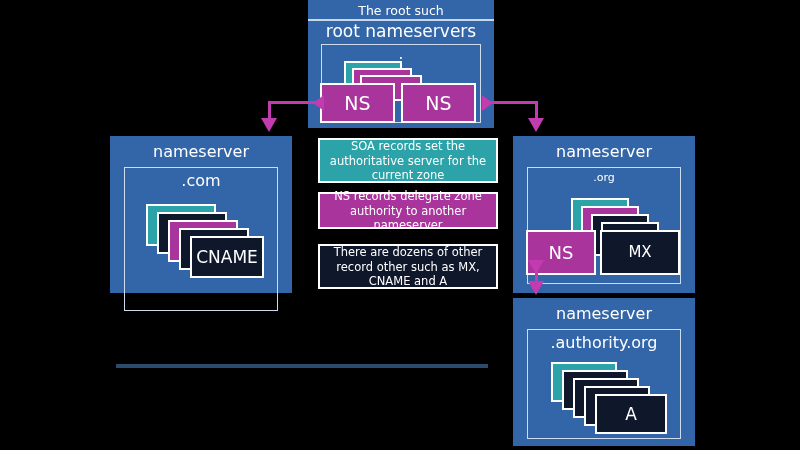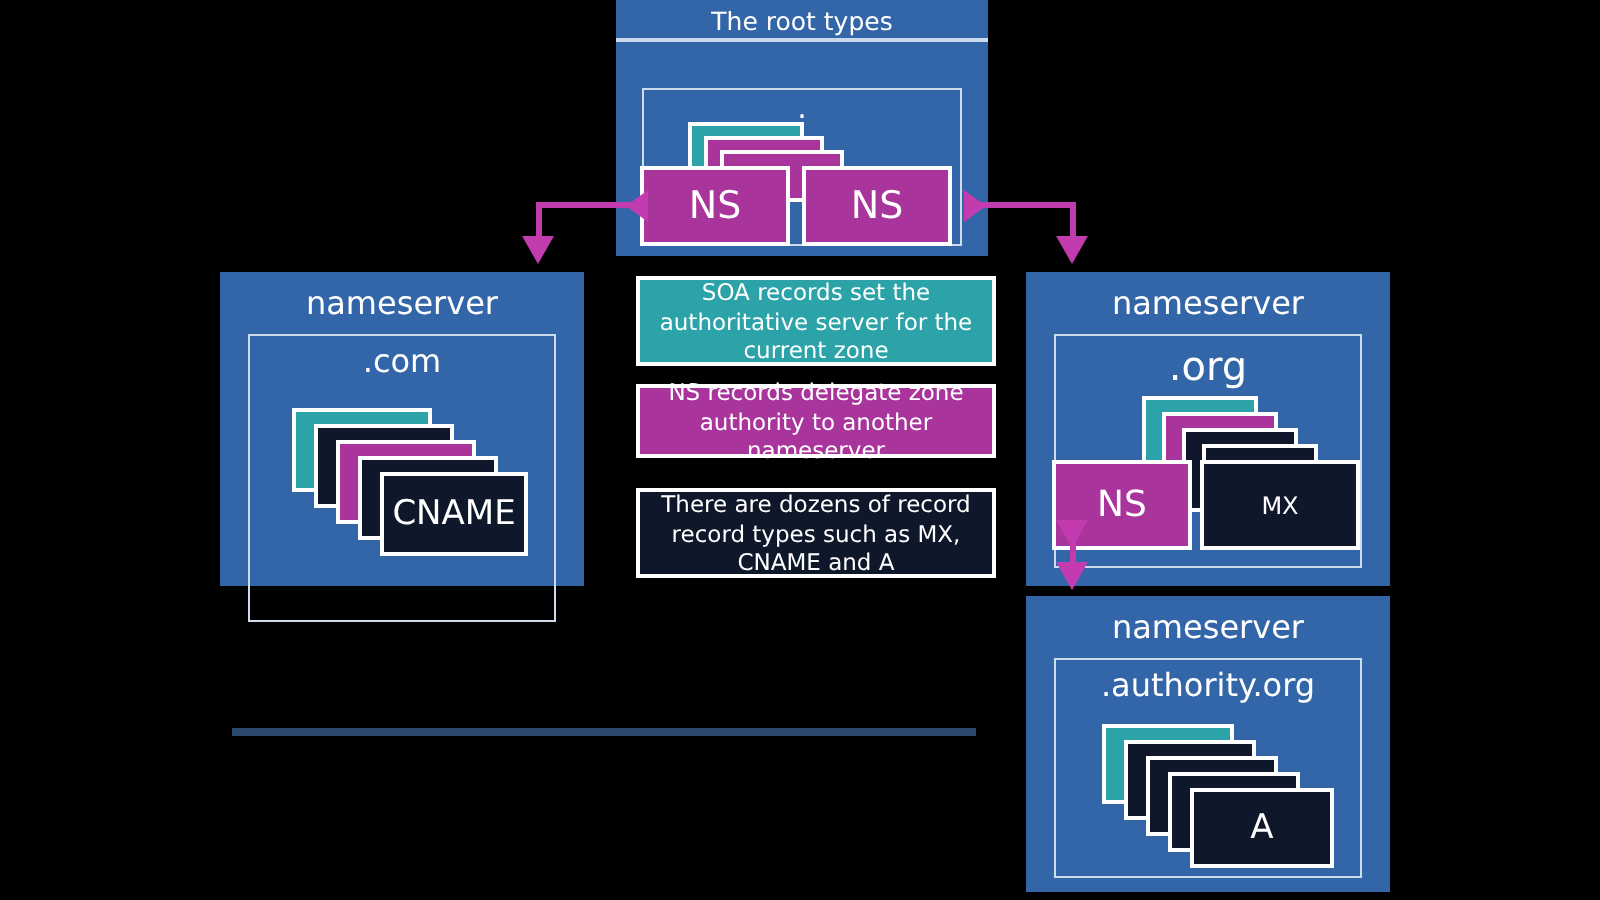--- a/index.html
+++ b/index.html
@@ -65,21 +65,22 @@
     border-left:11px solid #c23cb0;
   }
   .hrule{position:absolute;background:#2c4a6e;}
 </style>
 </head>
 <body>
 
 <div class="stage">
 
   <div class="zonebox" style="left:308px;top:0px;width:186px;height:128px;">
-    <div class="zonetitle" style="top:3px;font-size:12.5px;">The root types</div>
+    <div class="zonetitle" style="top:3px;font-size:12.5px;">The root such</div>
+    <div class="zonetitle" style="top:21px;font-size:17px;">root nameservers</div>
     <div class="innerzone" style="left:13px;top:44px;width:160px;height:79px;">
       <div class="innerlabel" style="top:0px;font-size:15px;">.</div>
     </div>
 
     <div style="position:absolute;left:0;top:19px;width:186px;height:1.5px;background:#c9d8ea;"></div>
 
     <div class="card c-teal" style="left:36px;top:61px;width:58px;height:26px;"></div>
     <div class="card c-magenta" style="left:44px;top:68px;width:60px;height:26px;"></div>
     <div class="card c-magenta" style="left:52px;top:75px;width:62px;height:26px;"></div>
 
@@ -120,37 +121,37 @@
   </div>
 
   <div>
     <div class="legend c-teal" style="left:318px;top:138px;width:180px;height:45px;">
       <span>SOA records set the authoritative server for the current zone</span>
     </div>
     <div class="legend c-magenta" style="left:318px;top:192px;width:180px;height:37px;">
       <span>NS records delegate zone authority to another nameserver</span>
     </div>
     <div class="legend c-green" style="left:318px;top:244px;width:180px;height:45px;">
-      <span>There are dozens of record record types such as MX, CNAME and A</span>
+      <span>There are dozens of other record other such as MX, CNAME and A</span>
     </div>
   </div>
 
   <div class="zonebox" style="left:513px;top:136px;width:182px;height:157px;">
     <div class="zonetitle" style="top:6px;font-size:16px;">nameserver</div>
     <div class="innerzone" style="left:14px;top:31px;width:154px;height:117px;">
-      <div class="innerlabel" style="top:3px;font-size:20px;">.org</div>
+      <div class="innerlabel" style="top:3px;font-size:11px;">.org</div>
     </div>
     <div class="card c-teal" style="left:58px;top:62px;width:58px;height:42px;"></div>
     <div class="card c-magenta" style="left:68px;top:70px;width:58px;height:42px;"></div>
     <div class="card c-green" style="left:78px;top:78px;width:58px;height:42px;"></div>
     <div class="card c-green" style="left:88px;top:86px;width:58px;height:42px;"></div>
     <div class="card c-magenta" style="left:13px;top:94px;width:70px;height:45px;font-size:18px;">
       <span>NS</span>
     </div>
-    <div class="card c-green" style="left:87px;top:94px;width:80px;height:45px;font-size:12px;">
+    <div class="card c-green" style="left:87px;top:94px;width:80px;height:45px;font-size:15px;">
       <span>MX</span>
     </div>
   </div>
 
   <div>
     <div class="arrow-down" style="left:528px;top:260px;"></div>
     <div class="wire" style="left:535px;top:264px;width:3px;height:20px;"></div>
     <div class="arrow-down" style="left:528px;top:281px;"></div>
   </div>
 

